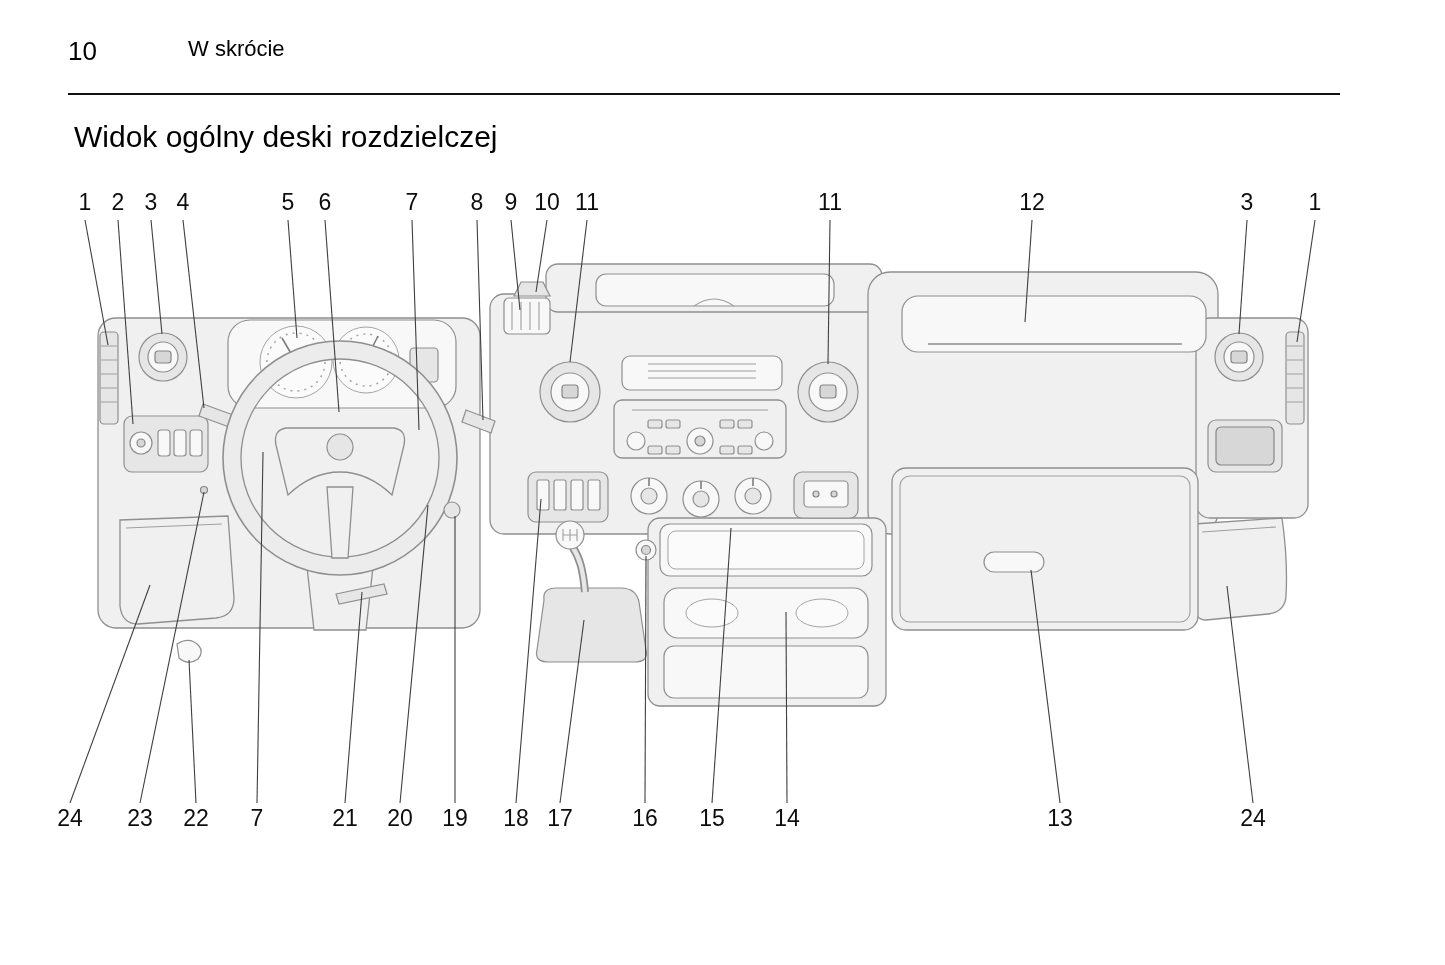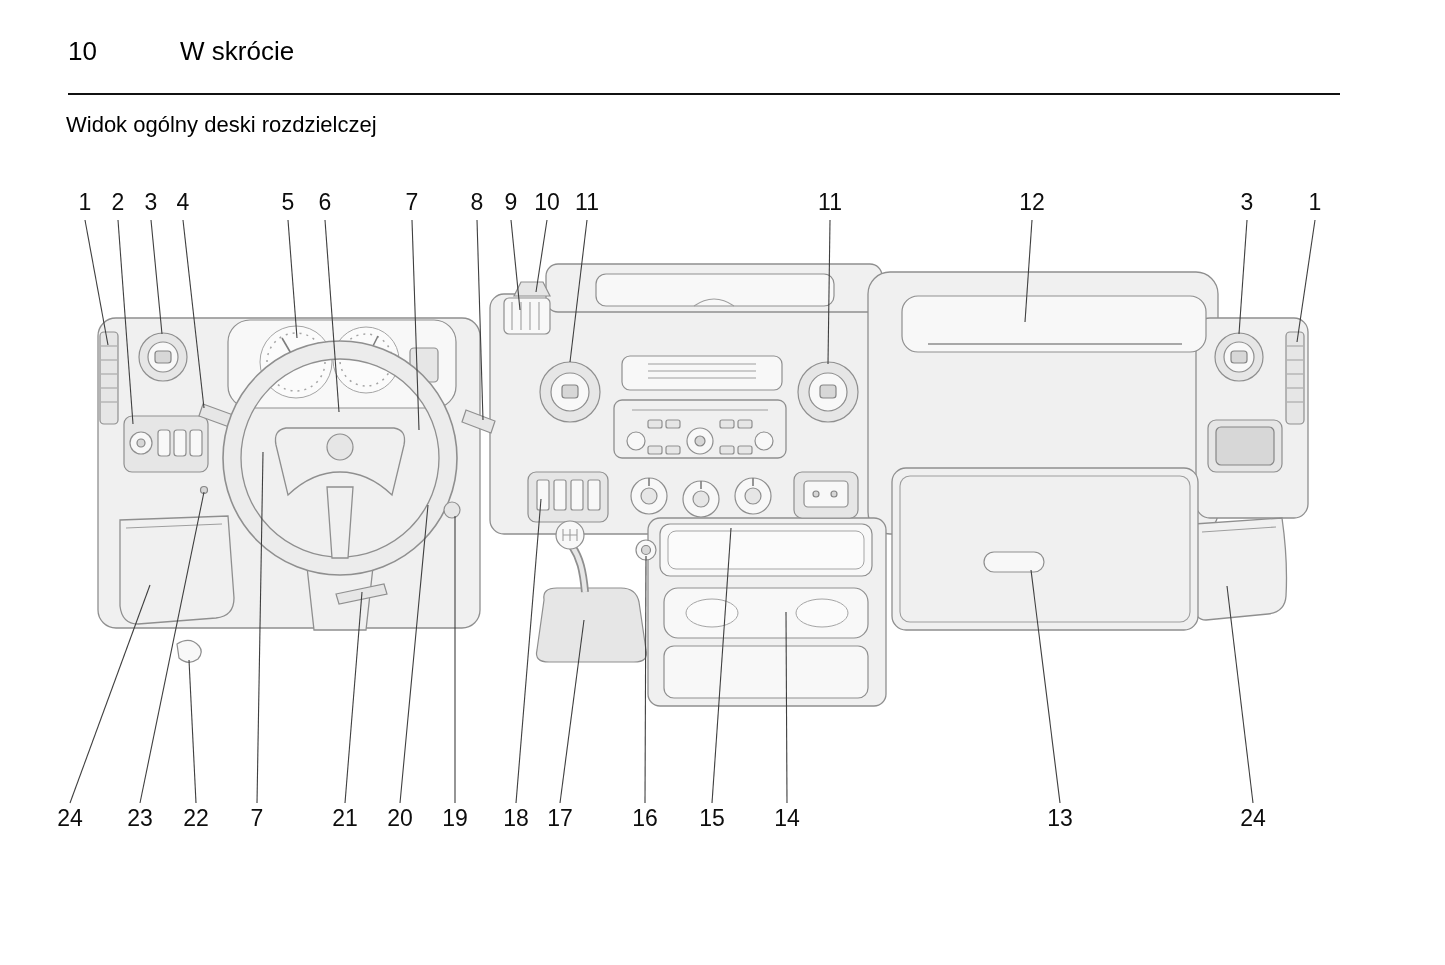--- a/index.html
+++ b/index.html
@@ -1,23 +1,23 @@
 <!DOCTYPE html>
 <html><head>
 <meta charset="utf-8">
 <style>
   html,body{margin:0;padding:0;}
   body{
     width:1445px;height:965px;position:relative;background:#ffffff;
     font-family:"Liberation Sans",sans-serif;color:#000;overflow:hidden;
   }
   .page-number{position:absolute;left:68px;top:36px;font-size:26px;}
-  .section-title{position:absolute;left:180px;top:36px;font-size:26px;text-align:center;}
+  .section-title{position:absolute;left:188px;top:36px;font-size:22px;text-align:center;}
   .header-rule{position:absolute;left:68px;top:93px;width:1272px;height:1.5px;background:#111;}
-  .page-heading{position:absolute;left:66px;top:112px;margin:0;font-size:22px;font-weight:400;}
+  .page-heading{position:absolute;left:66px;top:112px;margin:8px;font-size:30px;font-weight:400;}
   svg.figure{position:absolute;left:0;top:0;}
   svg .part{fill:#f0f0f0;stroke:#8f8f8f;stroke-width:1.3;}
   svg .part-light{fill:#f8f8f8;stroke:#8f8f8f;stroke-width:1.2;}
   svg .part-lighter{fill:#fbfbfb;stroke:#a5a5a5;stroke-width:1;}
   svg .part-mid{fill:#e6e6e6;stroke:#8f8f8f;stroke-width:1.2;}
   svg .part-dark{fill:#d7d7d7;stroke:#868686;stroke-width:1.2;}
   svg .detail{stroke:#9e9e9e;stroke-width:1.1;fill:none;}
   svg .detail-strong{stroke:#a8a8a8;stroke-width:2;fill:none;}
   svg .ticks{stroke:#a5a5a5;stroke-width:1.5;fill:none;stroke-dasharray:2 5;}
   svg .needle{stroke:#7d7d7d;stroke-width:1.6;}

